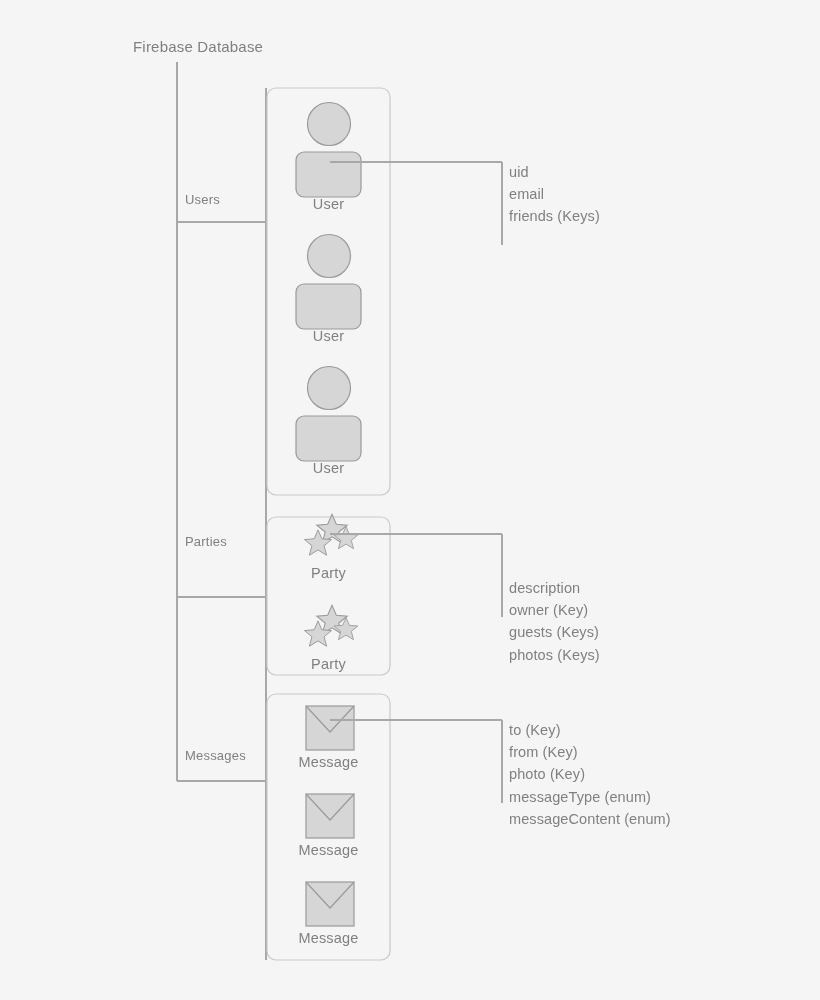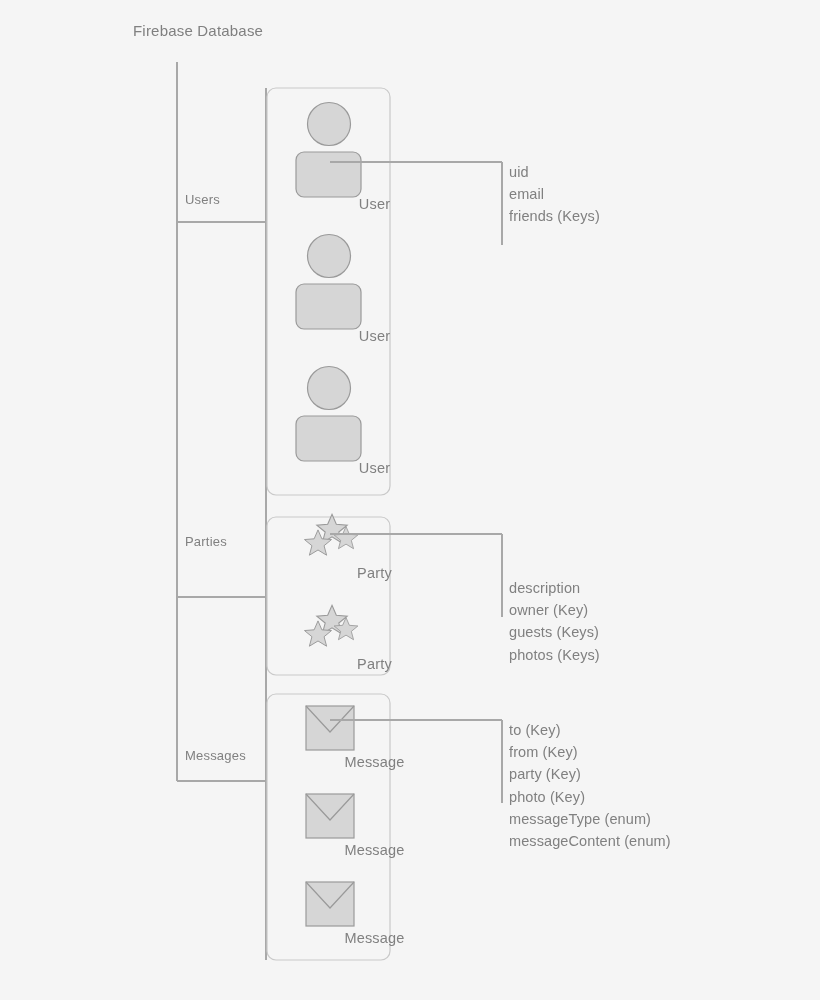--- a/index.html
+++ b/index.html
@@ -21,21 +21,21 @@
   svg.layer {
     position: absolute;
     left: 0;
     top: 0;
     width: 820px;
     height: 1000px;
   }
   .root-title {
     position: absolute;
     left: 133px;
-    top: 22px;
+    top: 38px;
     font-size: 15px;
     color: #808080;
     letter-spacing: 0.2px;
     white-space: nowrap;
   }
   .branch-label {
     position: absolute;
     font-size: 13px;
     color: #808080;
     white-space: nowrap;
@@ -49,21 +49,20 @@
     white-space: nowrap;
     letter-spacing: 0.1px;
   }
   .entity-label {
     position: absolute;
     font-size: 14.5px;
     color: #808080;
     white-space: nowrap;
     text-align: center;
     letter-spacing: 0.2px;
-    padding-left: 46px;
   }
 </style>
 </head>
 <body>
 
 <div id="diagram">
 
   <svg class="layer" viewBox="0 0 820 1000">
     <g stroke="#a8a8a8" stroke-width="1.2" fill="none" shape-rendering="crispEdges">
 
@@ -173,19 +172,18 @@
   <div class="attr-list" style="left:509px; top:533px;margin-top:44px;">
     <div>description</div>
     <div>owner (Key)</div>
     <div>guests (Keys)</div>
     <div>photos (Keys)</div>
   </div>
 
   <div class="attr-list" style="left:509px; top:719px;">
     <div>to (Key)</div>
     <div>from (Key)</div>
-    <div>party (Key)</div>
     <div>photo (Key)</div>
     <div>messageType (enum)</div>
     <div>messageContent (enum)</div>
   </div>
 
 </div>
 
 </body></html>

